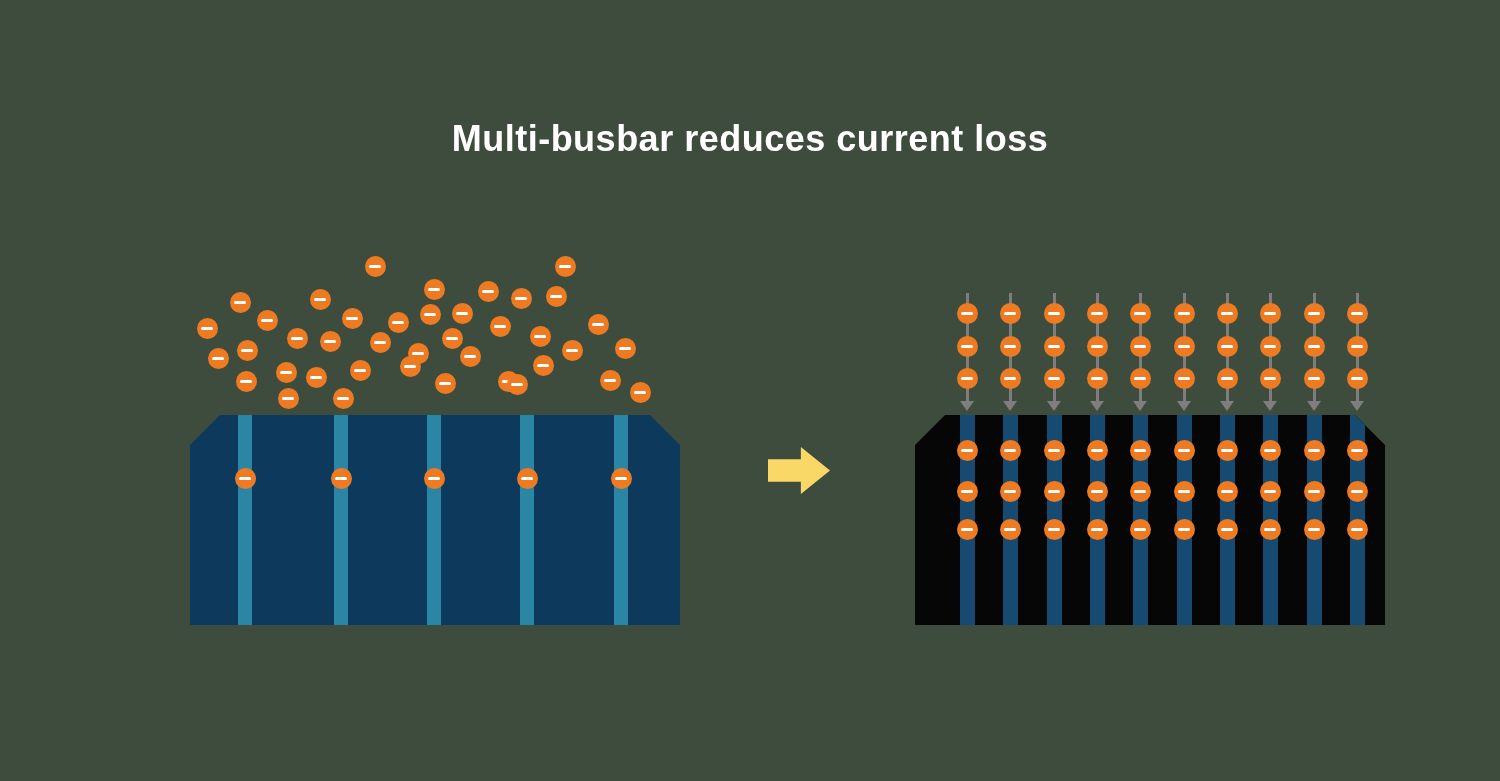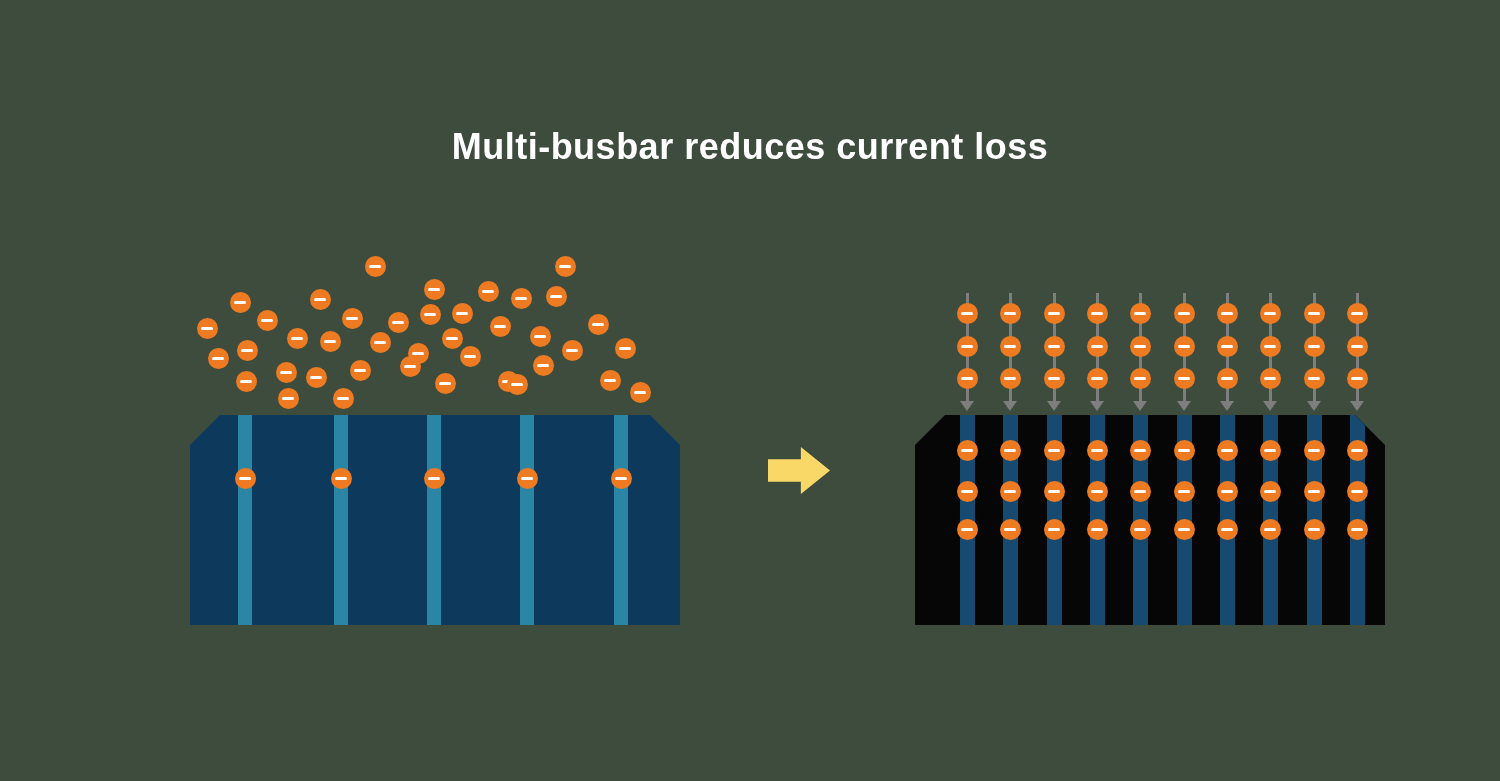--- a/index.html
+++ b/index.html
@@ -1,17 +1,17 @@
 <!DOCTYPE html>
 <html><head>
 <meta charset="utf-8">
 <style>
   html,body{margin:0;padding:0;background:#3e4c3d;}
   .canvas{position:relative;width:1500px;height:781px;overflow:hidden;background:var(--bg,#3e4c3d);font-family:"Liberation Sans",sans-serif;}
-  .title{position:absolute;left:0;right:0;top:118px;margin:8px;text-align:center;font-size:36px;font-weight:700;letter-spacing:0.5px;color:var(--title-color,#ffffff);}
+  .title{position:absolute;left:0;right:0;top:118px;margin:0;text-align:center;font-size:36px;font-weight:700;letter-spacing:0.5px;color:var(--title-color,#ffffff);}
   .layer{position:absolute;inset:0;}
   .cell{position:absolute;}
   .busbar{position:absolute;top:0;bottom:0;}
   .electron{position:absolute;border-radius:50%;background:var(--electron,#ee7b22);}
   .electron::after{content:"";position:absolute;left:23%;right:23%;top:50%;height:3px;margin-top:-1.5px;border-radius:2px;background:var(--minus,#ffffff);}
   .flow-line{position:absolute;width:3px;background:var(--flow,#7e7e7e);}
   .flow-head{position:absolute;width:0;height:0;border-left:7px solid transparent;border-right:7px solid transparent;border-top:10px solid var(--flow,#7e7e7e);}
   .block-arrow{position:absolute;}
 </style>
 </head>

